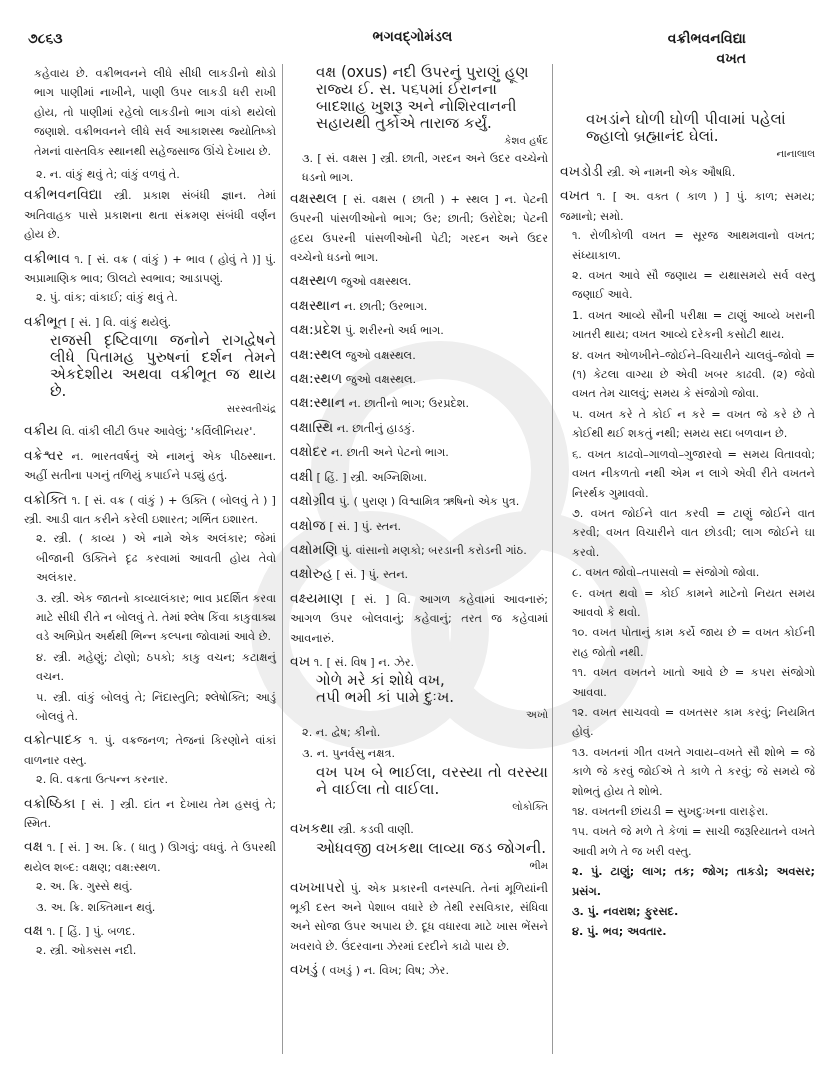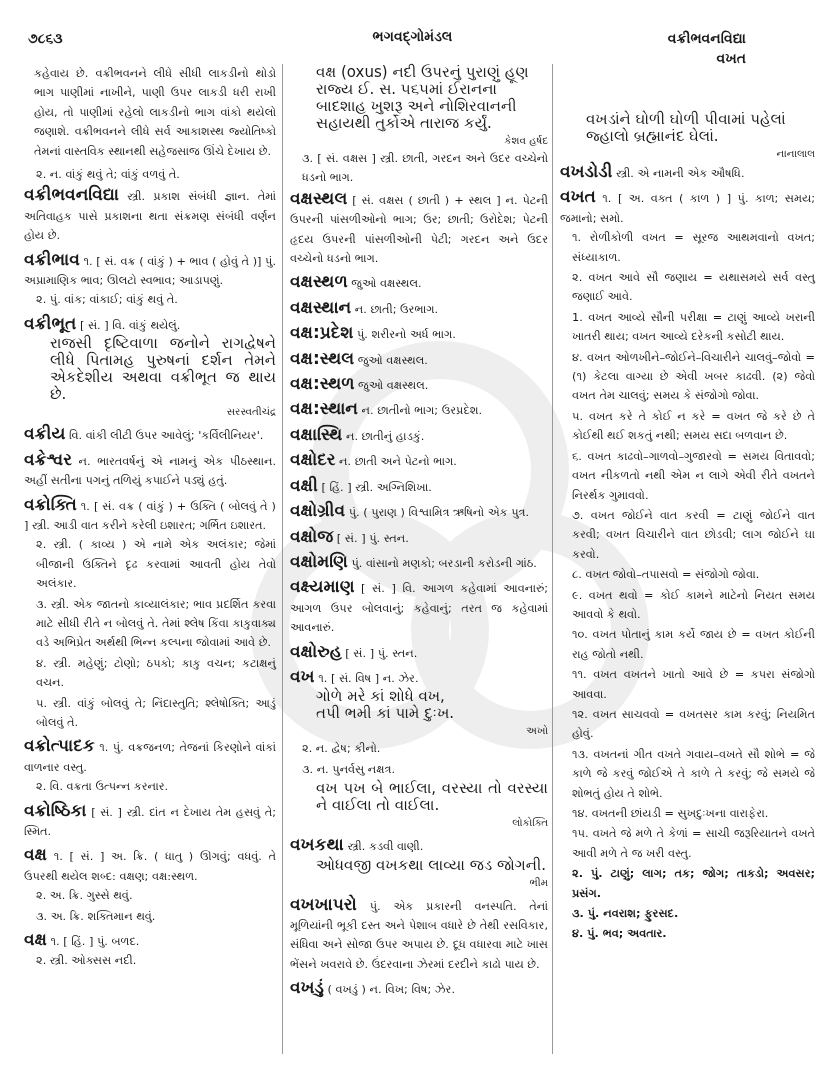--- a/index.html
+++ b/index.html
@@ -14,21 +14,21 @@
   .guide-first { position:absolute; right:20px; top:12px; font-size:14px; font-weight:bold; }
   .guide-last { position:absolute; right:20px; top:32px; font-size:14px; font-weight:bold; }
   .col { position:absolute; top:64px; bottom:10px; z-index:1; font-size:11.3px; line-height:19.4px; }
   .col1 { left:24px; width:252px; }
   .col2 { left:290px; width:258px; }
   .col3 { left:560px; width:255px;margin-top:31px; }
   .rule { position:absolute; top:64px; width:1px; height:990px; background:#999; z-index:1; }
   .rule1 { left:282px; }
   .rule2 { left:552px; }
   .entry { margin:0 0 4px 0; text-align:justify; }
-  .entry .hw { font-weight:bold; font-size:17px; }
+  .entry .hw { font-weight:normal; font-size:14px; }
   .sub { padding-left:12px; text-align:justify; margin-bottom:1px; }
   .cont { padding-left:10px; }
   .quote { padding-left:26px; font-size:15px; line-height:17px; }
   .src { text-align:right; font-size:10.3px; line-height:17px; }
   .bold { font-weight:bold; }
 </style>
 </head>
 <body>
 
 <svg class="watermark" viewBox="0 0 420 480">
@@ -96,22 +96,22 @@
   <div class="entry"><span class="hw">વક્ષ:પ્રદેશ</span> <span>પું. શરીરનો અર્ધ ભાગ.</span></div>
   <div class="entry"><span class="hw">વક્ષ:સ્થલ</span> <span>જુઓ વક્ષસ્થલ.</span></div>
   <div class="entry"><span class="hw">વક્ષ:સ્થળ</span> <span>જુઓ વક્ષસ્થલ.</span></div>
   <div class="entry"><span class="hw">વક્ષ:સ્થાન</span> <span>ન. છાતીનો ભાગ; ઉરપ્રદેશ.</span></div>
   <div class="entry"><span class="hw">વક્ષાસ્થિ</span> <span>ન. છાતીનું હાડકું.</span></div>
   <div class="entry"><span class="hw">વક્ષોદર</span> <span>ન. છાતી અને પેટનો ભાગ.</span></div>
   <div class="entry"><span class="hw">વક્ષી</span> <span>[ હિં. ] સ્ત્રી. અગ્નિશિખા.</span></div>
   <div class="entry"><span class="hw">વક્ષોગ્રીવ</span> <span>પું. ( પુરાણ ) વિશ્વામિત્ર ઋષિનો એક પુત્ર.</span></div>
   <div class="entry"><span class="hw">વક્ષોજ</span> <span>[ સં. ] પું. સ્તન.</span></div>
   <div class="entry"><span class="hw">વક્ષોમણિ</span> <span>પું. વાંસાનો મણકો; બરડાની કરોડની ગાંઠ.</span></div>
+  <div class="entry"><span class="hw">વક્ષોરુહ</span> <span>[ સં. ] પું. સ્તન.</span></div>
   <div class="entry"><span class="hw">વક્ષ્યમાણ</span> <span>[ સં. ] વિ. આગળ કહેવામાં આવનારું; આગળ ઉપર બોલવાનું; કહેવાનું; તરત જ કહેવામાં આવનારું.</span></div>
-  <div class="entry"><span class="hw">વક્ષોરુહ</span> <span>[ સં. ] પું. સ્તન.</span></div>
 
   <div class="entry"><span class="hw">વખ</span> <span>૧. [ સં. વિષ ] ન. ઝેર.</span>
     <div class="quote">ગોળે મરે કાં શોધે વખ,</div>
     <div class="quote">તપી ભમી કાં પામે દુઃખ.</div>
     <div class="src">અખો</div>
     <div class="sub">૨. ન. દ્વેષ; કીનો.</div>
     <div class="sub">૩. ન. પુનર્વસુ નક્ષત્ર.</div>
     <div class="quote">વખ પખ બે ભાઈલા, વરસ્યા તો વરસ્યા ને વાઈલા તો વાઈલા.</div>
     <div class="src">લોકોક્તિ</div></div>
 

